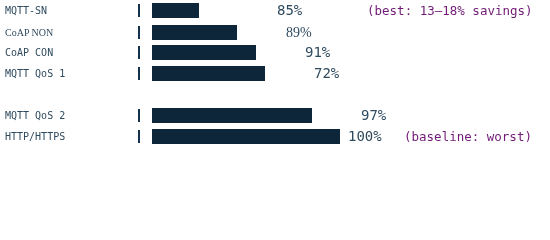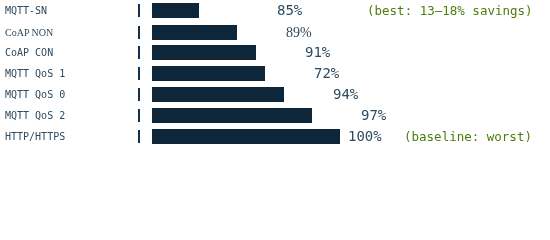--- a/index.html
+++ b/index.html
@@ -66,21 +66,21 @@
     white-space: pre;
   }
 
   .note {
     position: absolute;
     left: 367px;
     top: 0;
     height: 21px;
     line-height: 21px;
     font-size: 12.5px;
-    color: #4d7c0f;
+    color: #701a75;
     white-space: pre;
   }
 </style>
 </head>
 <body>
 
 <div id="chart">
 
   <div class="row" style="top:0px;">
     <span class="cat-label">MQTT-SN</span>
@@ -104,26 +104,20 @@
     <span class="value-label" style="left:305px;">91%</span>
   </div>
 
   <div class="row" style="top:63px;padding-left:26px;">
     <span class="cat-label">MQTT QoS 1</span>
     <span class="tick"></span>
     <span class="bar" style="width:113px;"></span>
     <span class="value-label" style="left:314px;">72%</span>
   </div>
 
-  <div class="row" style="top:84px;">
-    <span class="cat-label">MQTT QoS 0</span>
-    <span class="tick"></span>
-    <span class="bar" style="width:132px;"></span>
-    <span class="value-label" style="left:333px;">94%</span>
-  </div>
 
   <div class="row" style="top:105px;">
     <span class="cat-label">MQTT QoS 2</span>
     <span class="tick"></span>
     <span class="bar" style="width:160px;"></span>
     <span class="value-label" style="left:361px;">97%</span>
   </div>
 
   <div class="row" style="top:126px;">
     <span class="cat-label">HTTP/HTTPS</span>

